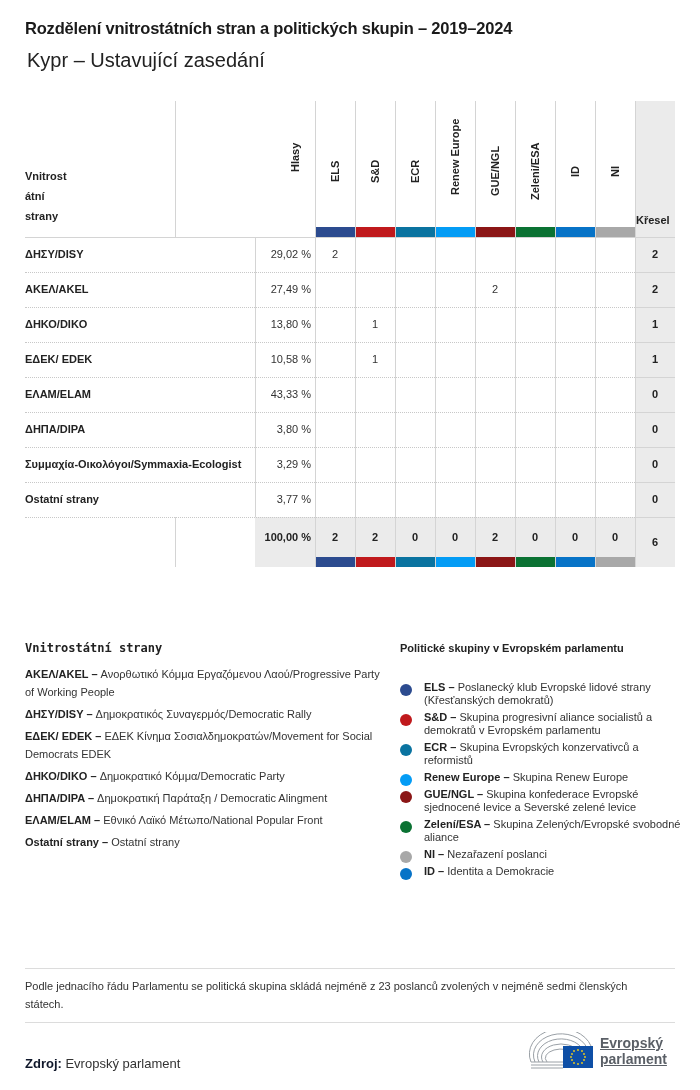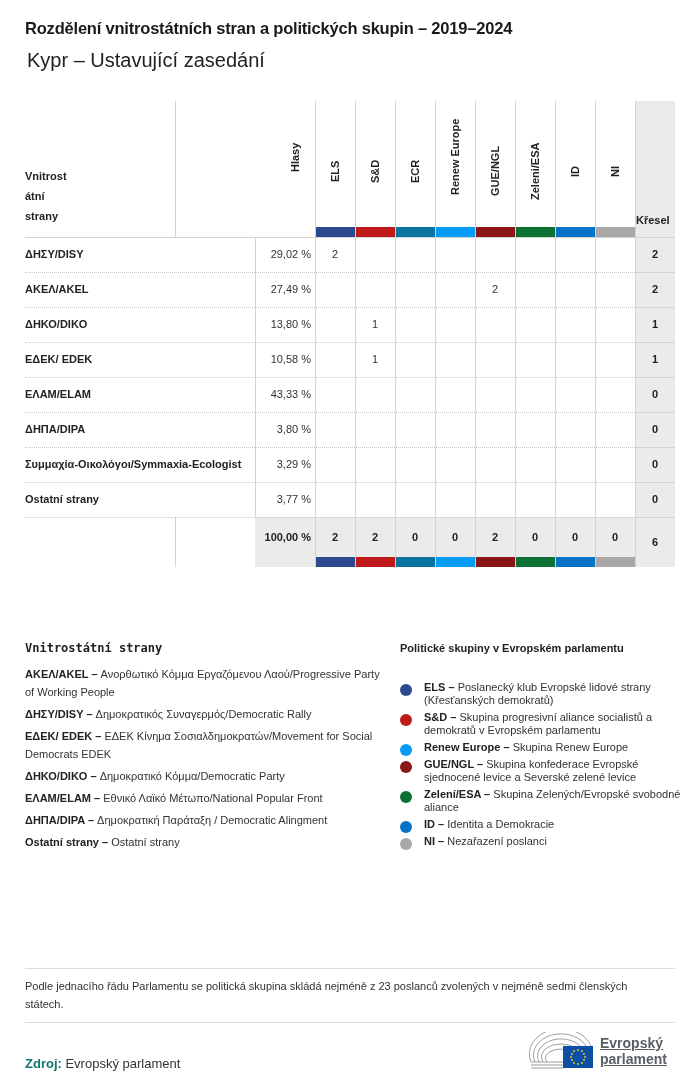--- a/index.html
+++ b/index.html
@@ -34,21 +34,21 @@
   .leg-left .item b { color: #222; }
   .leg-right { position: absolute; left: 400px; top: 642px; width: 285px; }
   .leg-right h3 { font-size: 11px; font-weight: bold; color: #222; margin-bottom: 27px; }
   .leg-right .gitem { position: relative; padding-left: 24px; font-size: 11px; line-height: 13px; color: #333; margin-bottom: 4px; }
   .leg-right .gitem b { color: #222; }
   .dot { position: absolute; left: 0; top: 3px; width: 12px; height: 12px; border-radius: 50%; }
 
   .divider { position: absolute; left: 25px; width: 650px; height: 1px; background: #dcdcdc; }
   .note { position: absolute; left: 25px; top: 977px; width: 630px; font-size: 11px; line-height: 18px; color: #333; }
   .source { position: absolute; left: 25px; top: 1056px; font-size: 13px; color: #333; }
-  .source b { color: #0f766e; }
+  .source b { color: #0f172a; }
   .logo { position: absolute; left: 529px; top: 1032px; width: 148px; height: 40px; }
   .logo-text { position: absolute; left: 71px; top: 3px; font-size: 14px; font-weight: bold; color: #5a5f66; line-height: 16px; text-decoration: underline; }
 </style>
 </head>
 <body>
 
 <div class="title">Rozdělení vnitrostátních stran a politických skupin – 2019–2024</div>
 <div class="subtitle">Kypr – Ustavující zasedání</div>
 
 <div class="tbl" id="tbl" style="height:470px;">
@@ -154,36 +154,37 @@
     <div class="cell-seat tot" style="left: 610px; top: 435px;">6</div>
   </div>
 
 <div class="leg-left">
   <h3>Vnitrostátní strany</h3>
   <div id="legParties">
       <div class="item"><b>ΑΚΕΛ/AKEL</b><b> – </b><span>Ανορθωτικό Κόμμα Εργαζόμενου Λαού/Progressive Party of Working People</span></div>
       <div class="item"><b>ΔΗΣΥ/DISY</b><b> – </b><span>Δημοκρατικός Συναγερμός/Democratic Rally</span></div>
       <div class="item"><b>ΕΔΕΚ/ EDEK</b><b> – </b><span>ΕΔΕΚ Κίνημα Σοσιαλδημοκρατών/Movement for Social Democrats EDEK</span></div>
       <div class="item"><b>ΔΗΚΟ/DIKO</b><b> – </b><span>Δημοκρατικό Κόμμα/Democratic Party</span></div>
+      <div class="item"><b>ΔΗΠΑ/DIPA</b><b> – </b><span>Δημοκρατική Παράταξη / Democratic Alingment</span></div>
       <div class="item"><b>ΕΛΑΜ/ELAM</b><b> – </b><span>Εθνικό Λαϊκό Μέτωπο/National Popular Front</span></div>
-      <div class="item"><b>ΔΗΠΑ/DIPA</b><b> – </b><span>Δημοκρατική Παράταξη / Democratic Alingment</span></div>
       <div class="item"><b>Ostatní strany</b><b> – </b><span>Ostatní strany</span></div>
     </div>
 </div>
 
 <div class="leg-right">
   <h3>Politické skupiny v Evropském parlamentu</h3>
   <div id="legGroups">
       <div class="gitem"><span class="dot" style="background: rgb(44, 75, 143);"></span><b>ELS</b><b> – </b><span>Poslanecký klub Evropské lidové strany (Křesťanských demokratů)</span></div>
       <div class="gitem"><span class="dot" style="background: rgb(192, 25, 28);"></span><b>S&amp;D</b><b> – </b><span>Skupina progresivní aliance socialistů a demokratů v Evropském parlamentu</span></div>
+      <div class="gitem"><span class="dot" style="background: rgb(10, 115, 160);"></span><b>ECR</b><b> – </b><span>Skupina Evropských konzervativců a reformistů</span></div>
       <div class="gitem"><span class="dot" style="background: rgb(4, 156, 245);"></span><b>Renew Europe</b><b> – </b><span>Skupina Renew Europe</span></div>
       <div class="gitem"><span class="dot" style="background: rgb(139, 22, 22);"></span><b>GUE/NGL</b><b> – </b><span>Skupina konfederace Evropské sjednocené levice a Severské zelené levice</span></div>
       <div class="gitem"><span class="dot" style="background: rgb(11, 114, 51);"></span><b>Zelení/ESA</b><b> – </b><span>Skupina Zelených/Evropské svobodné aliance</span></div>
+      <div class="gitem"><span class="dot" style="background: rgb(168, 168, 168);"></span><b>NI</b><b> – </b><span>Nezařazení poslanci</span></div>
       <div class="gitem"><span class="dot" style="background: rgb(7, 115, 199);"></span><b>ID</b><b> – </b><span>Identita a Demokracie</span></div>
-      <div class="gitem"><span class="dot" style="background: rgb(168, 168, 168);"></span><b>NI</b><b> – </b><span>Nezařazení poslanci</span></div>
     </div>
 </div>
 
 <div class="divider" style="top:968px;"></div>
 <div class="note">Podle jednacího řádu Parlamentu se politická skupina skládá nejméně z 23 poslanců zvolených v nejméně sedmi členských státech.</div>
 <div class="divider" style="top:1022px;"></div>
 
 <div class="source">
   <b>Zdroj:</b>
   <span>Evropský parlament</span>

